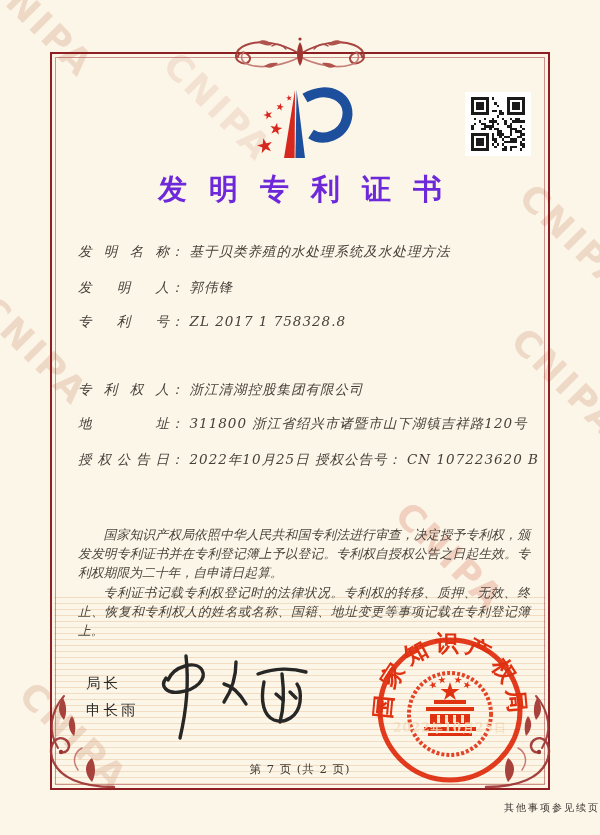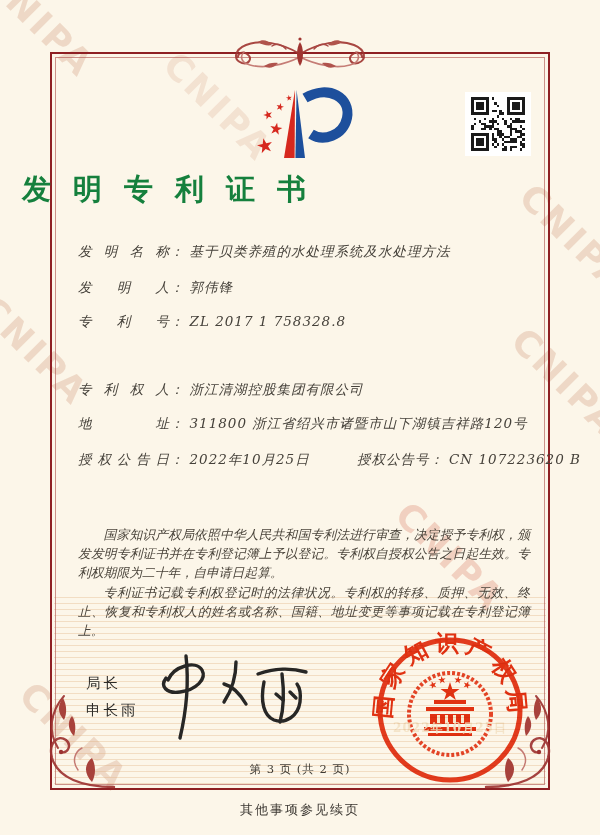--- a/index.html
+++ b/index.html
@@ -48,30 +48,30 @@
   .cert-no{
     position:absolute; left:76px; top:88px; font-size:13.5px;
     letter-spacing:2px; color:#3f3b34; z-index:5;
   }
   .qr-panel{
     position:absolute; left:465px; top:92px; width:66px; height:64px;
     background:#ffffff; z-index:5; display:flex; align-items:center; justify-content:center;
   }
   .logo{ position:absolute; left:225px; top:82px; z-index:5; }
   .title{
-    position:absolute; left:0; right:0; top:170px; 
-    font-size:29px; font-weight:bold; color:#15803d;
+    position:absolute; left:0; right:0; top:170px; text-align:center;
+    font-size:29px; font-weight:bold; color:#6d28d9;
     letter-spacing:22px; text-indent:22px; z-index:5;
   }
   
   .frow{ position:absolute; left:78px; font-size:13.5px; letter-spacing:1px;
          color:#45413a; z-index:5; white-space:nowrap;font-style:italic; }
   .flabel{ display:inline-block; width:92px; text-align:justify; text-align-last:justify; }
   .fvalue{ margin-left:5px; }
-  .grant2{ margin-left:42px; }
+  .grant2{ }
   
   .bodytext{
     position:absolute; left:78px; top:482px; width:452px; z-index:5;
     font-size:12.8px; line-height:18.8px; color:#4a443b;
     font-style:italic; text-align:justify;
   }
   .bodytext p{ text-indent:2em;margin-top:44px; }
   .bodytext p + p{ margin-top:2px; }
   
   .comm{ position:absolute; left:86px; z-index:5;
@@ -81,22 +81,22 @@
   .comm-name{ top:701px; }
   .sig{ position:absolute; left:140px; top:646px; z-index:5; }
   
   .seal{ position:absolute; left:372px; top:630px; z-index:6; mix-blend-mode:multiply; }
   
   .page-info{
     position:absolute; left:50px; width:500px; top:762px; text-align:center;
     font-size:11.5px; letter-spacing:1px; color:#3f3b34; z-index:5;
   }
   .cont-note{
-    position:absolute; left:0; right:0; top:801px; text-align:center;
-    font-size:13px; letter-spacing:2px; color:#3c3833; z-index:5;
+    position:absolute; left:0; right:0; top:801px; text-align:right;
+    font-size:10px; letter-spacing:2px; color:#3c3833; z-index:5;
   }
 </style>
 </head>
 <body>
 
 <div id="page">
 
   <div class="wm wm1">CNIPA</div>
   <div class="wm wm2">CNIPA</div>
   <div class="wm wm3">CNIPA</div>
@@ -350,16 +350,16 @@
           <rect x="-5" y="1" width="3" height="8"></rect>
         <rect x="3" y="1" width="3" height="8"></rect>
           <rect x="11" y="1" width="3" height="8"></rect>
       </g>
       <rect x="-26" y="13" width="52" height="4"></rect>
       <rect x="-22" y="19" width="44" height="3"></rect>
     </g>
     <text x="78" y="102" text-anchor="middle" font-size="12" font-weight="bold" fill="#f7ecd9" opacity="0.92" letter-spacing="1" font-family="DejaVu Serif, serif">2022年10月25日</text>
   </svg>
 
-  <div class="page-info">第 3 页 (共 2 页)</div>
+  <div class="page-info">第 7 页 (共 2 页)</div>
   <div class="cont-note">其他事项参见续页</div>
 
 </div>
 
 </body></html>

